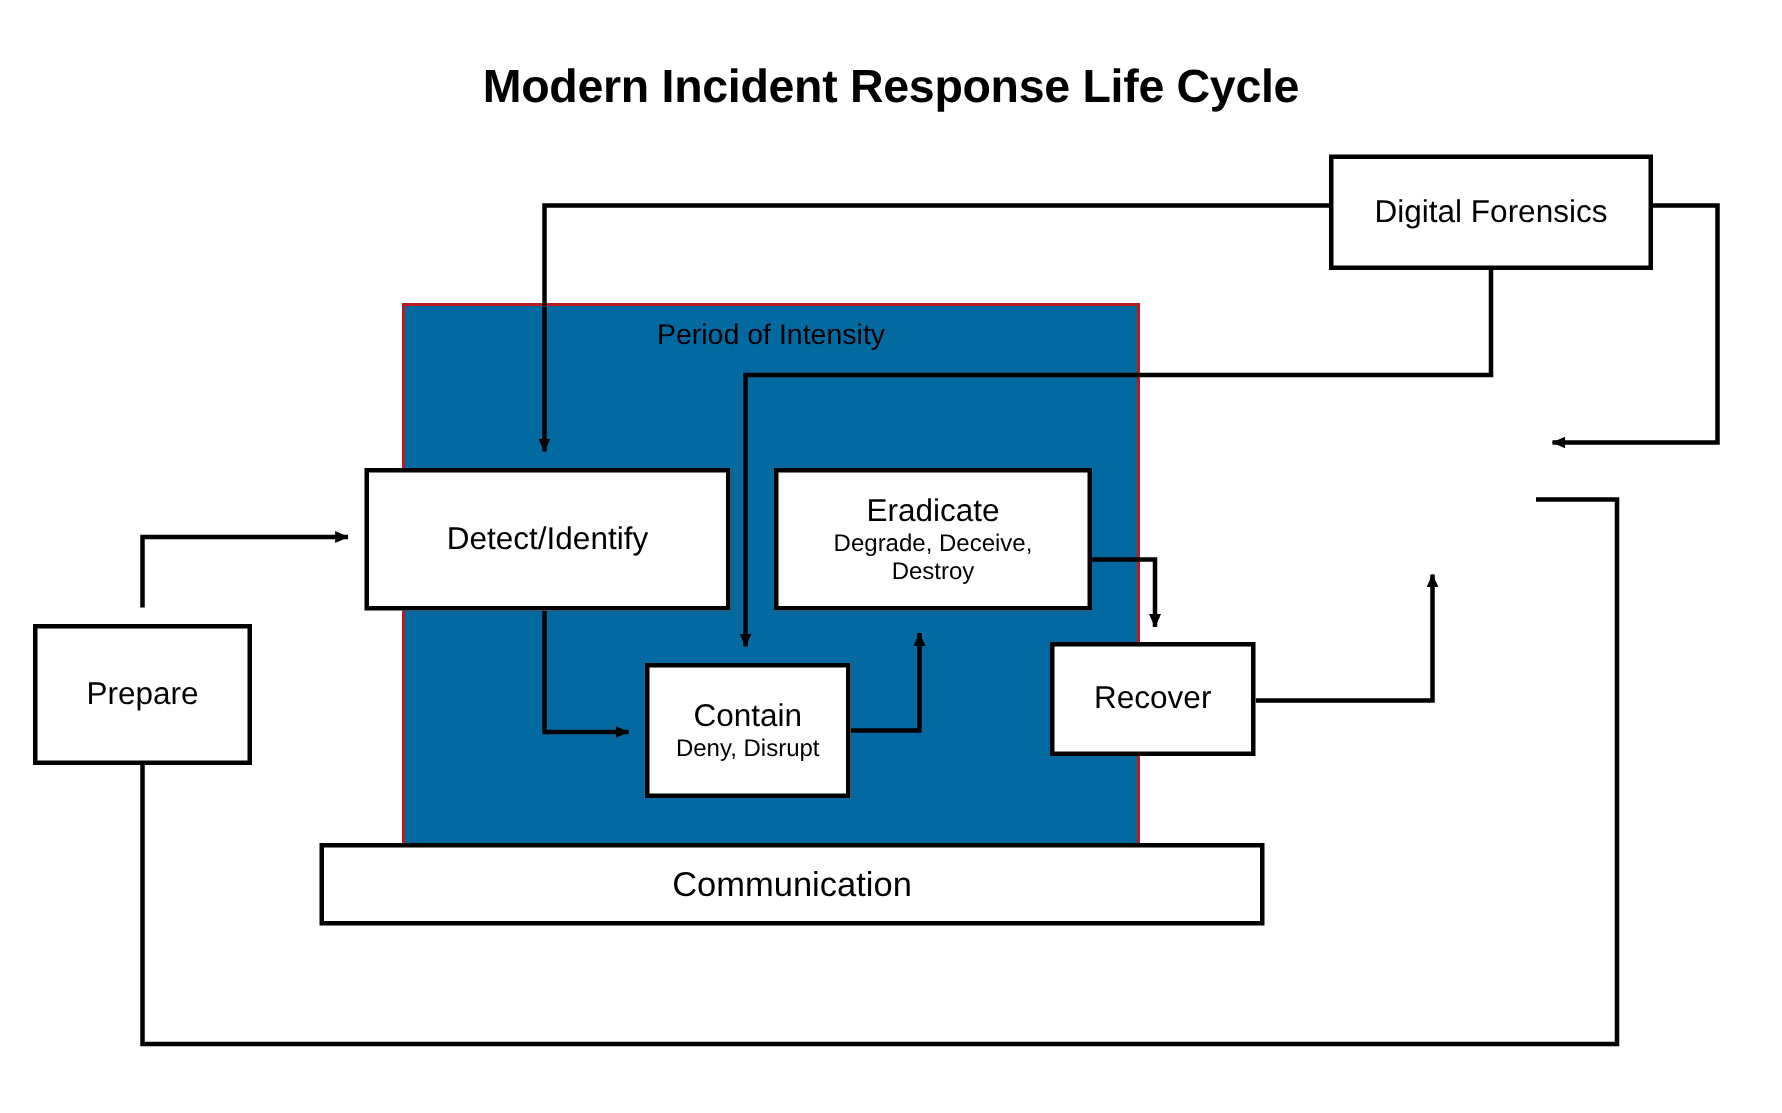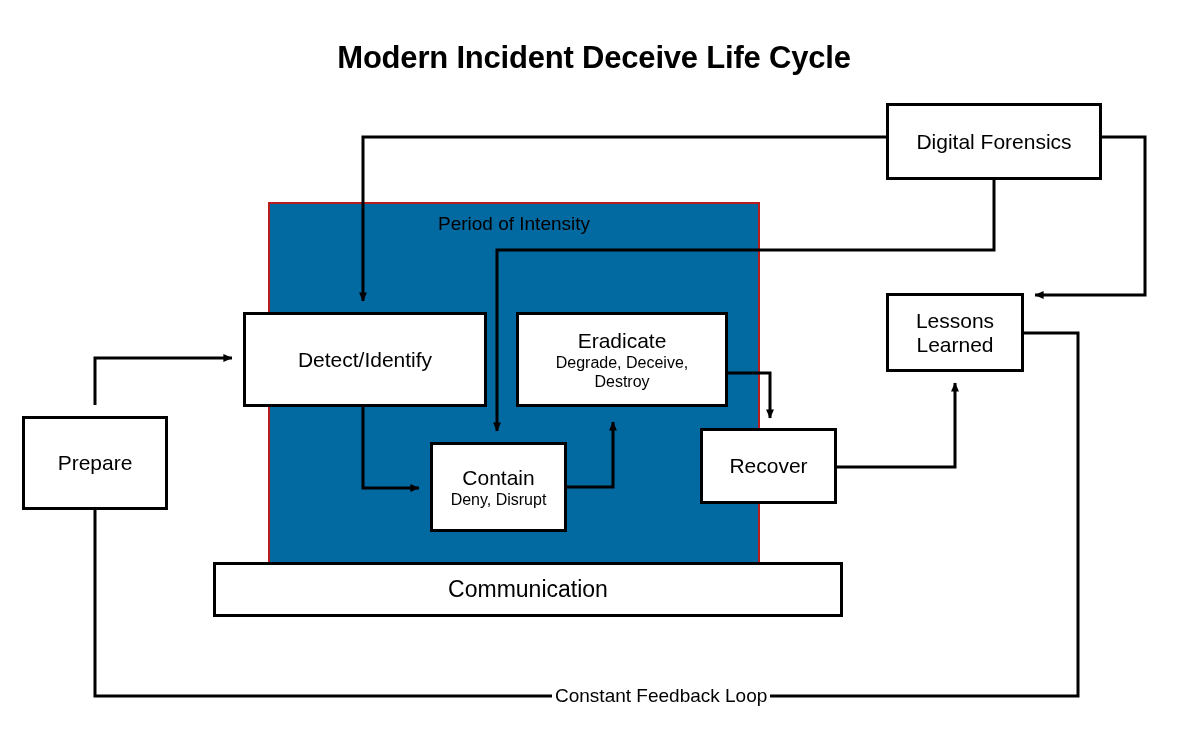--- a/index.html
+++ b/index.html
@@ -31,21 +31,21 @@
   .loop-label{
     position:absolute;font-size:19px;background:#ffffff;padding:0 3px;
     white-space:nowrap;
   }
 </style>
 </head>
 <body>
 
 <div id="stage">
 
-  <div class="title">Modern Incident Deceive Life Cycle</div>
+  <div class="title">Modern Incident Response Life Cycle</div>
 
   <div class="gray" style="left:268px;top:202px;width:492px;height:373px;">
     <div class="gray-label">Period of Intensity</div>
   </div>
 
   <svg class="edges" viewBox="0 0 1188 742">
     <defs>
       <marker id="ah" markerWidth="10" markerHeight="10" refX="8.6" refY="4" orient="auto" markerUnits="userSpaceOnUse">
         <path d="M0,0 L9,4 L0,8 z" fill="#000"></path>
       </marker>
@@ -88,26 +88,21 @@
 
   <div class="node" style="left:430px;top:442px;width:137px;height:90px;">
     <div class="ttl">Contain</div>
     <div class="sub">Deny, Disrupt</div>
   </div>
 
   <div class="node" style="left:700px;top:428px;width:137px;height:76px;">
     <div class="ttl">Recover</div>
   </div>
 
-  <div class="node" style="left:886px;top:293px;width:138px;height:79px;">
-    <div class="ttl">Lessons
-Learned</div>
-  </div>
 
   <div class="node" style="left:886px;top:103px;width:216px;height:77px;">
     <div class="ttl">Digital Forensics</div>
   </div>
 
   <div class="bar" style="left:213px;top:562px;width:630px;height:55px;">Communication</div>
 
-  <div class="loop-label" style="left:552px;top:685px;">Constant Feedback Loop</div>
 
 </div>
 
 </body></html>

